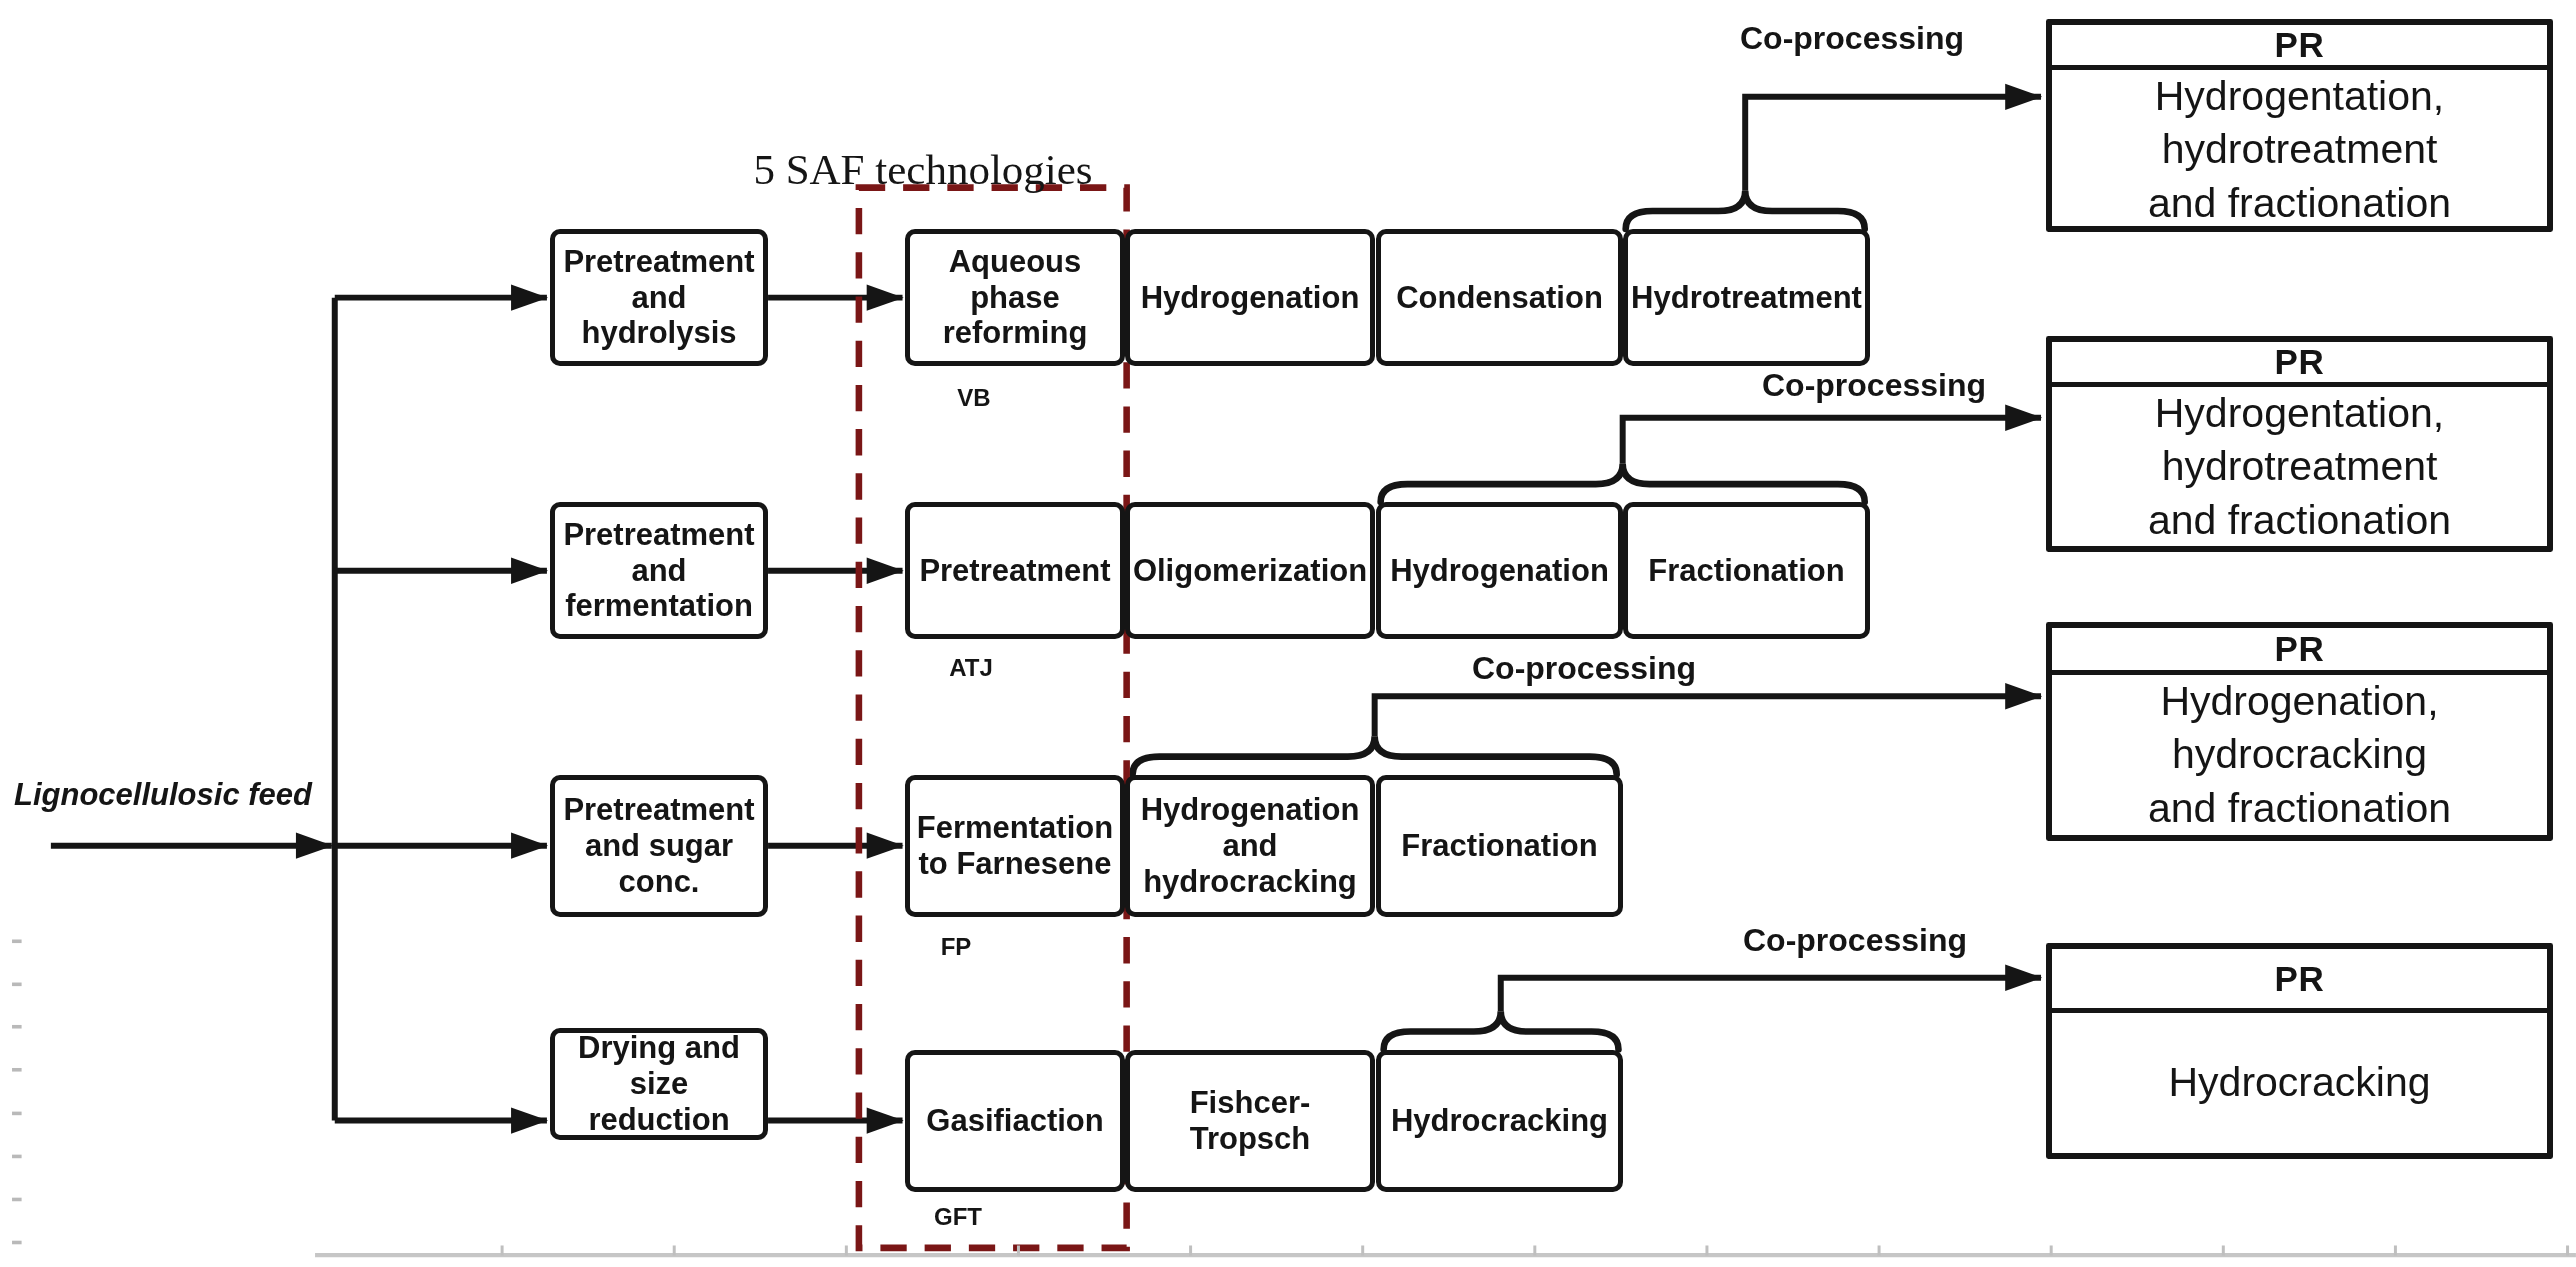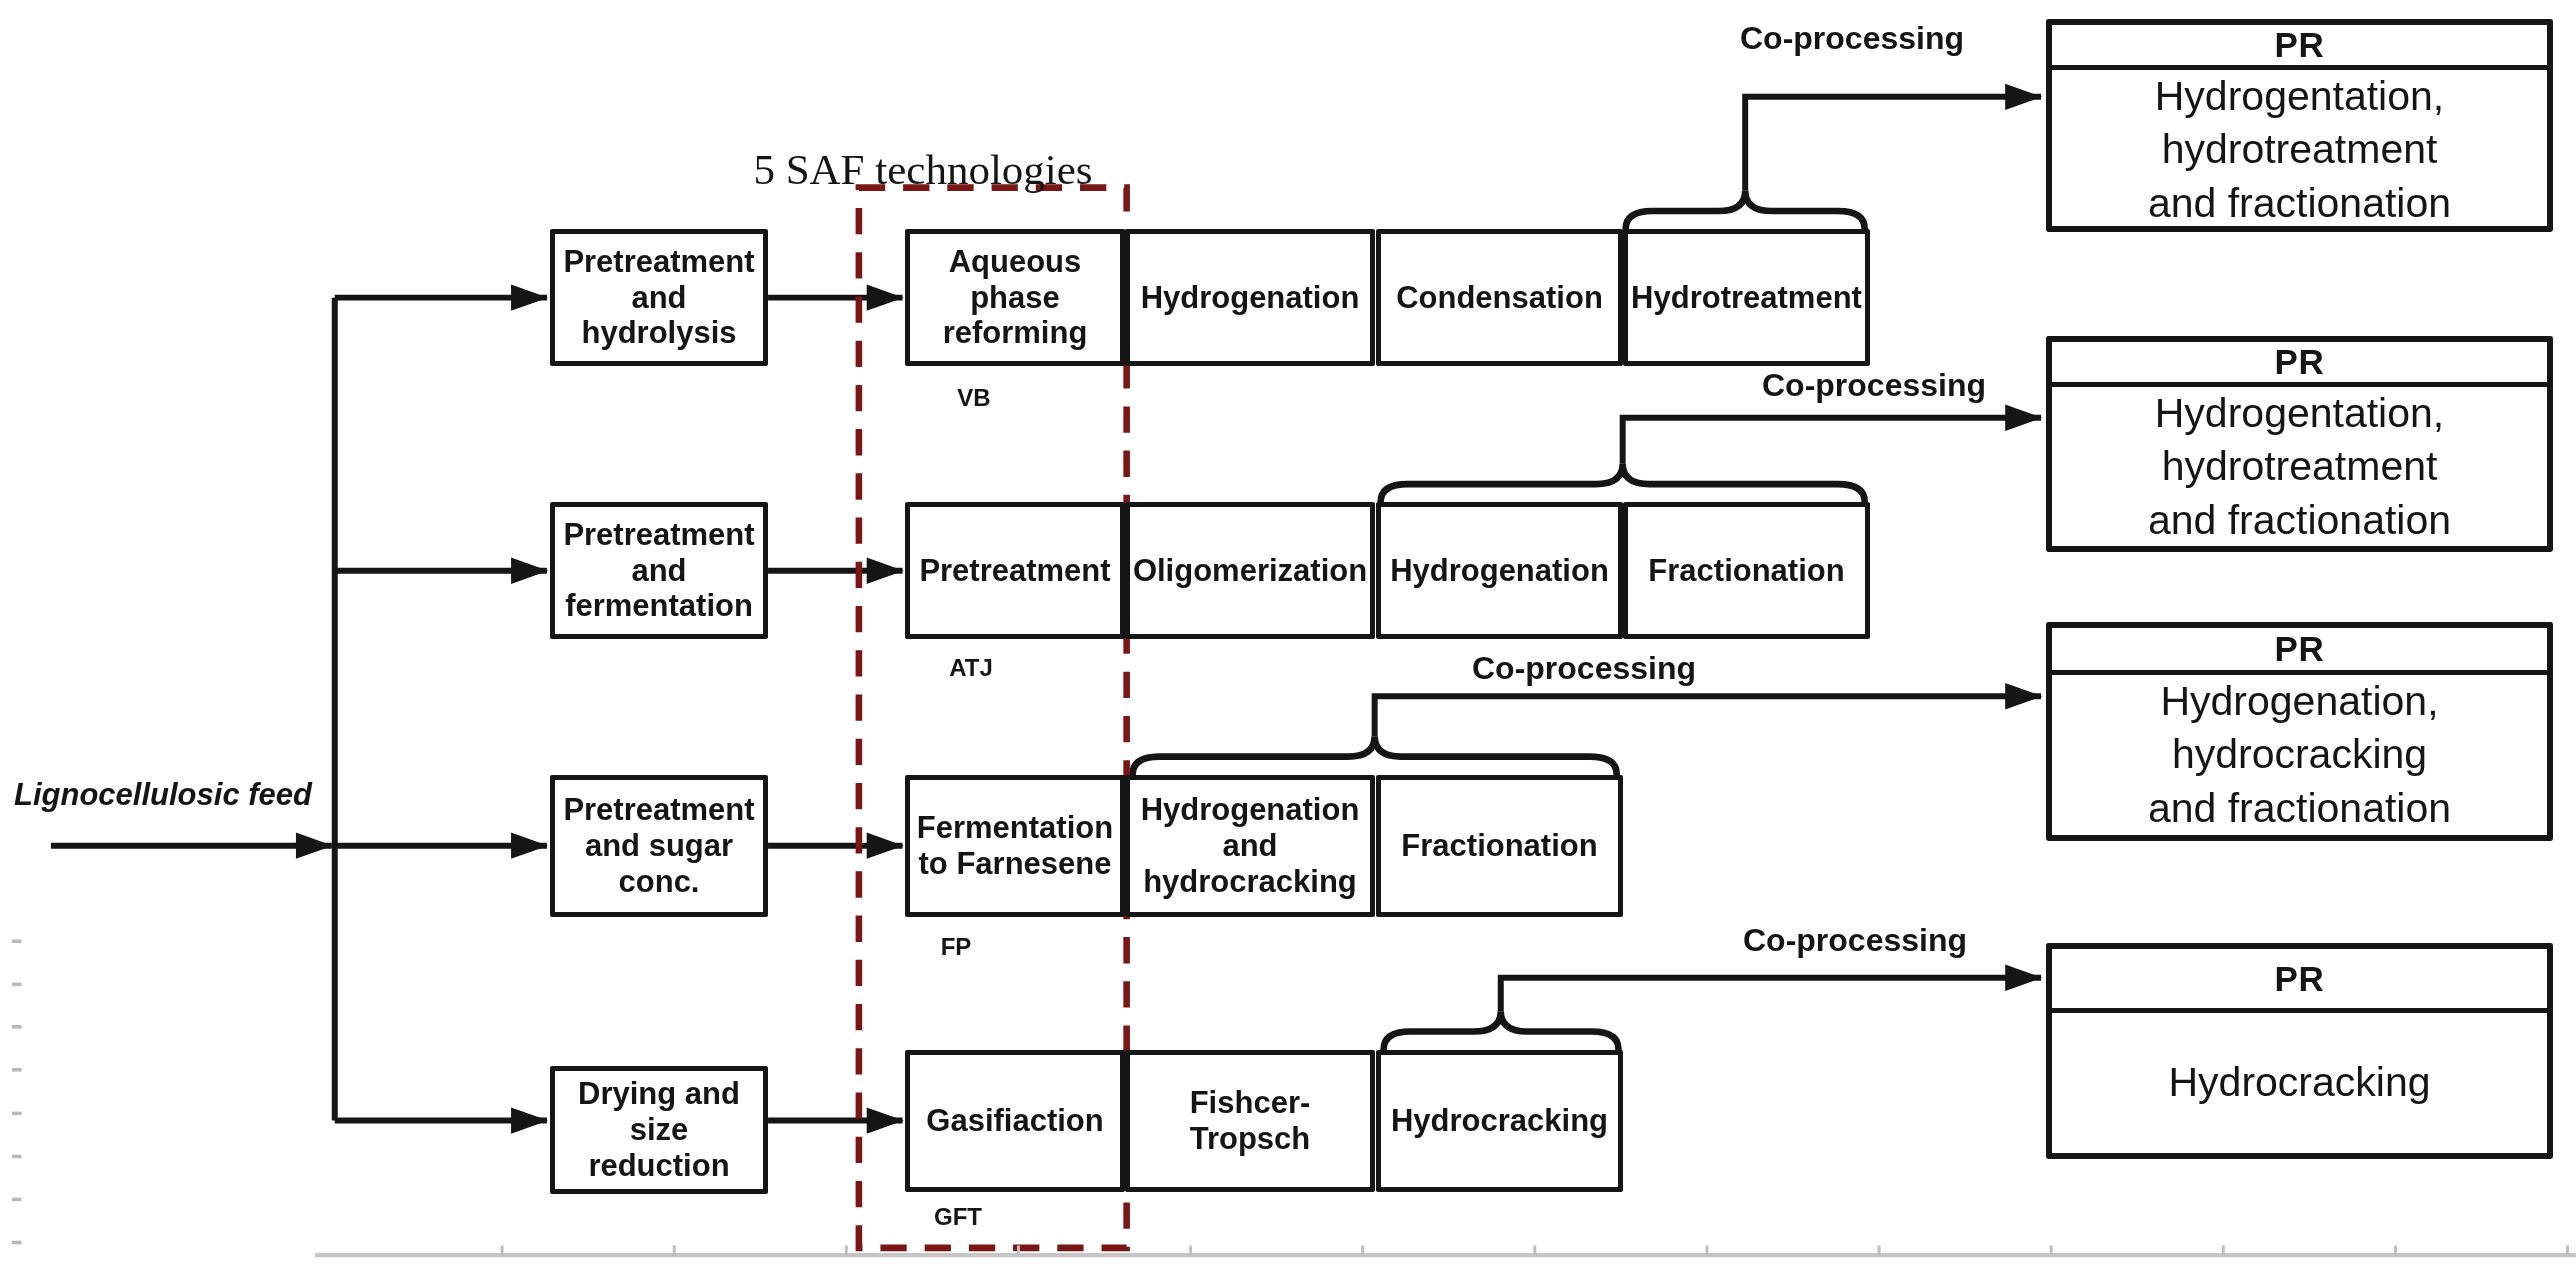--- a/index.html
+++ b/index.html
@@ -7,21 +7,21 @@
     position:relative;
     width:2576px;height:1267px;
     background:#ffffff;
     font-family:"Liberation Sans",sans-serif;
     color:#151515;
     overflow:hidden;
   }
   #connector-layer{position:absolute;left:0;top:0;width:2576px;height:1267px;}
   .box{
     position:absolute;box-sizing:border-box;
-    border:5.4px solid #151515;border-radius:2px;background:#ffffff;
+    border:5.4px solid #151515;border-radius:10px;background:#ffffff;
     display:flex;align-items:center;justify-content:center;
     text-align:center;white-space:pre-line;
     font-weight:700;font-size:31px;line-height:1.16;
     padding:2.4px;
   }
   .prbox{
     position:absolute;box-sizing:border-box;
     border:6px solid #151515;border-radius:2.4px;background:#ffffff;
     display:flex;flex-direction:column;
   }
@@ -150,21 +150,21 @@
   <div class="box" style="left:550px;top:775px;width:218px;height:142px;">Pretreatment
 and sugar
 conc.</div>
   <div class="box" style="left:905px;top:775px;width:220px;height:142px;">Fermentation
 to Farnesene</div>
   <div class="box" style="left:1125px;top:775px;width:250px;height:142px;">Hydrogenation
 and
 hydrocracking</div>
   <div class="box" style="left:1376px;top:775px;width:247px;height:142px;">Fractionation</div>
 
-  <div class="box" style="left:550px;top:1066px;width:218px;height:128px;">Drying and
+  <div class="box" style="left:550px;top:1028px;width:218px;height:112px;">Drying and
 size reduction</div>
   <div class="box" style="left:905px;top:1050px;width:220px;height:142px;">Gasifiaction</div>
   <div class="box" style="left:1125px;top:1050px;width:250px;height:142px;">Fishcer-Tropsch</div>
   <div class="box" style="left:1376px;top:1050px;width:247px;height:142px;">Hydrocracking</div>
 
   <div class="prbox" style="left:2046px;top:19px;width:507px;height:213px;">
     <div class="pr-head" style="height:65px;">PR</div>
     <div class="pr-body">Hydrogentation, hydrotreatment
 and fractionation</div>
   </div>

